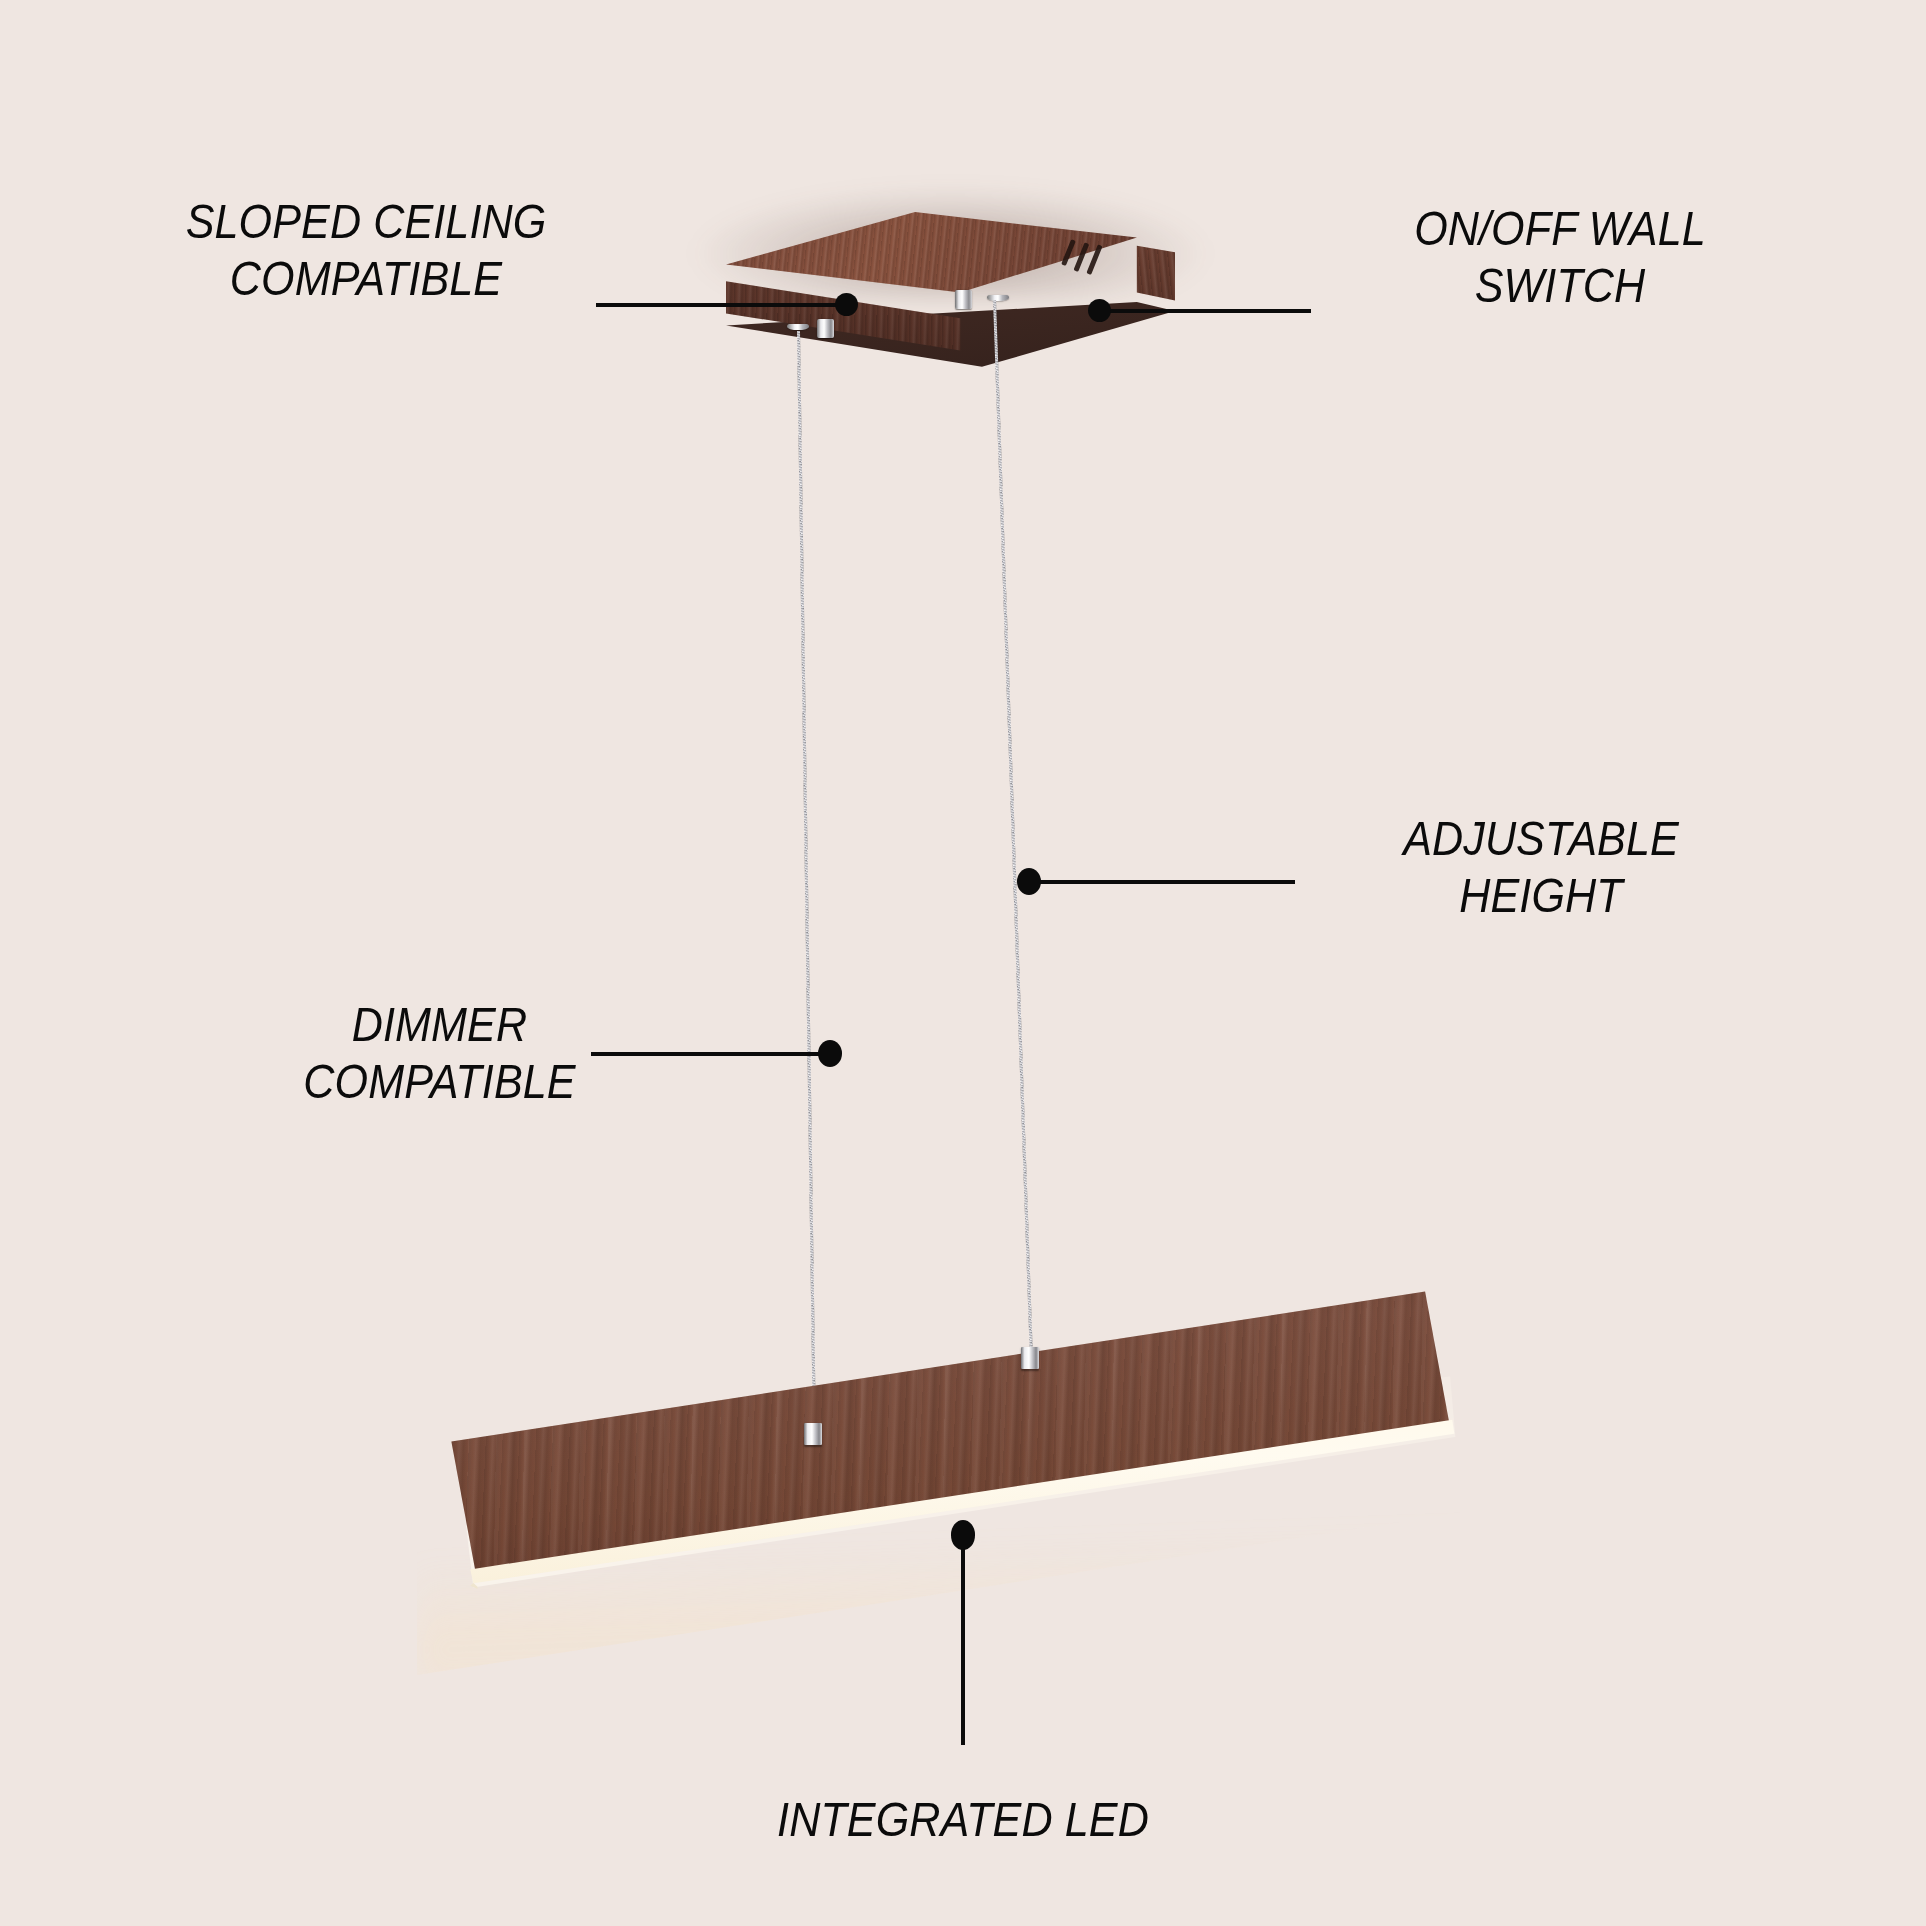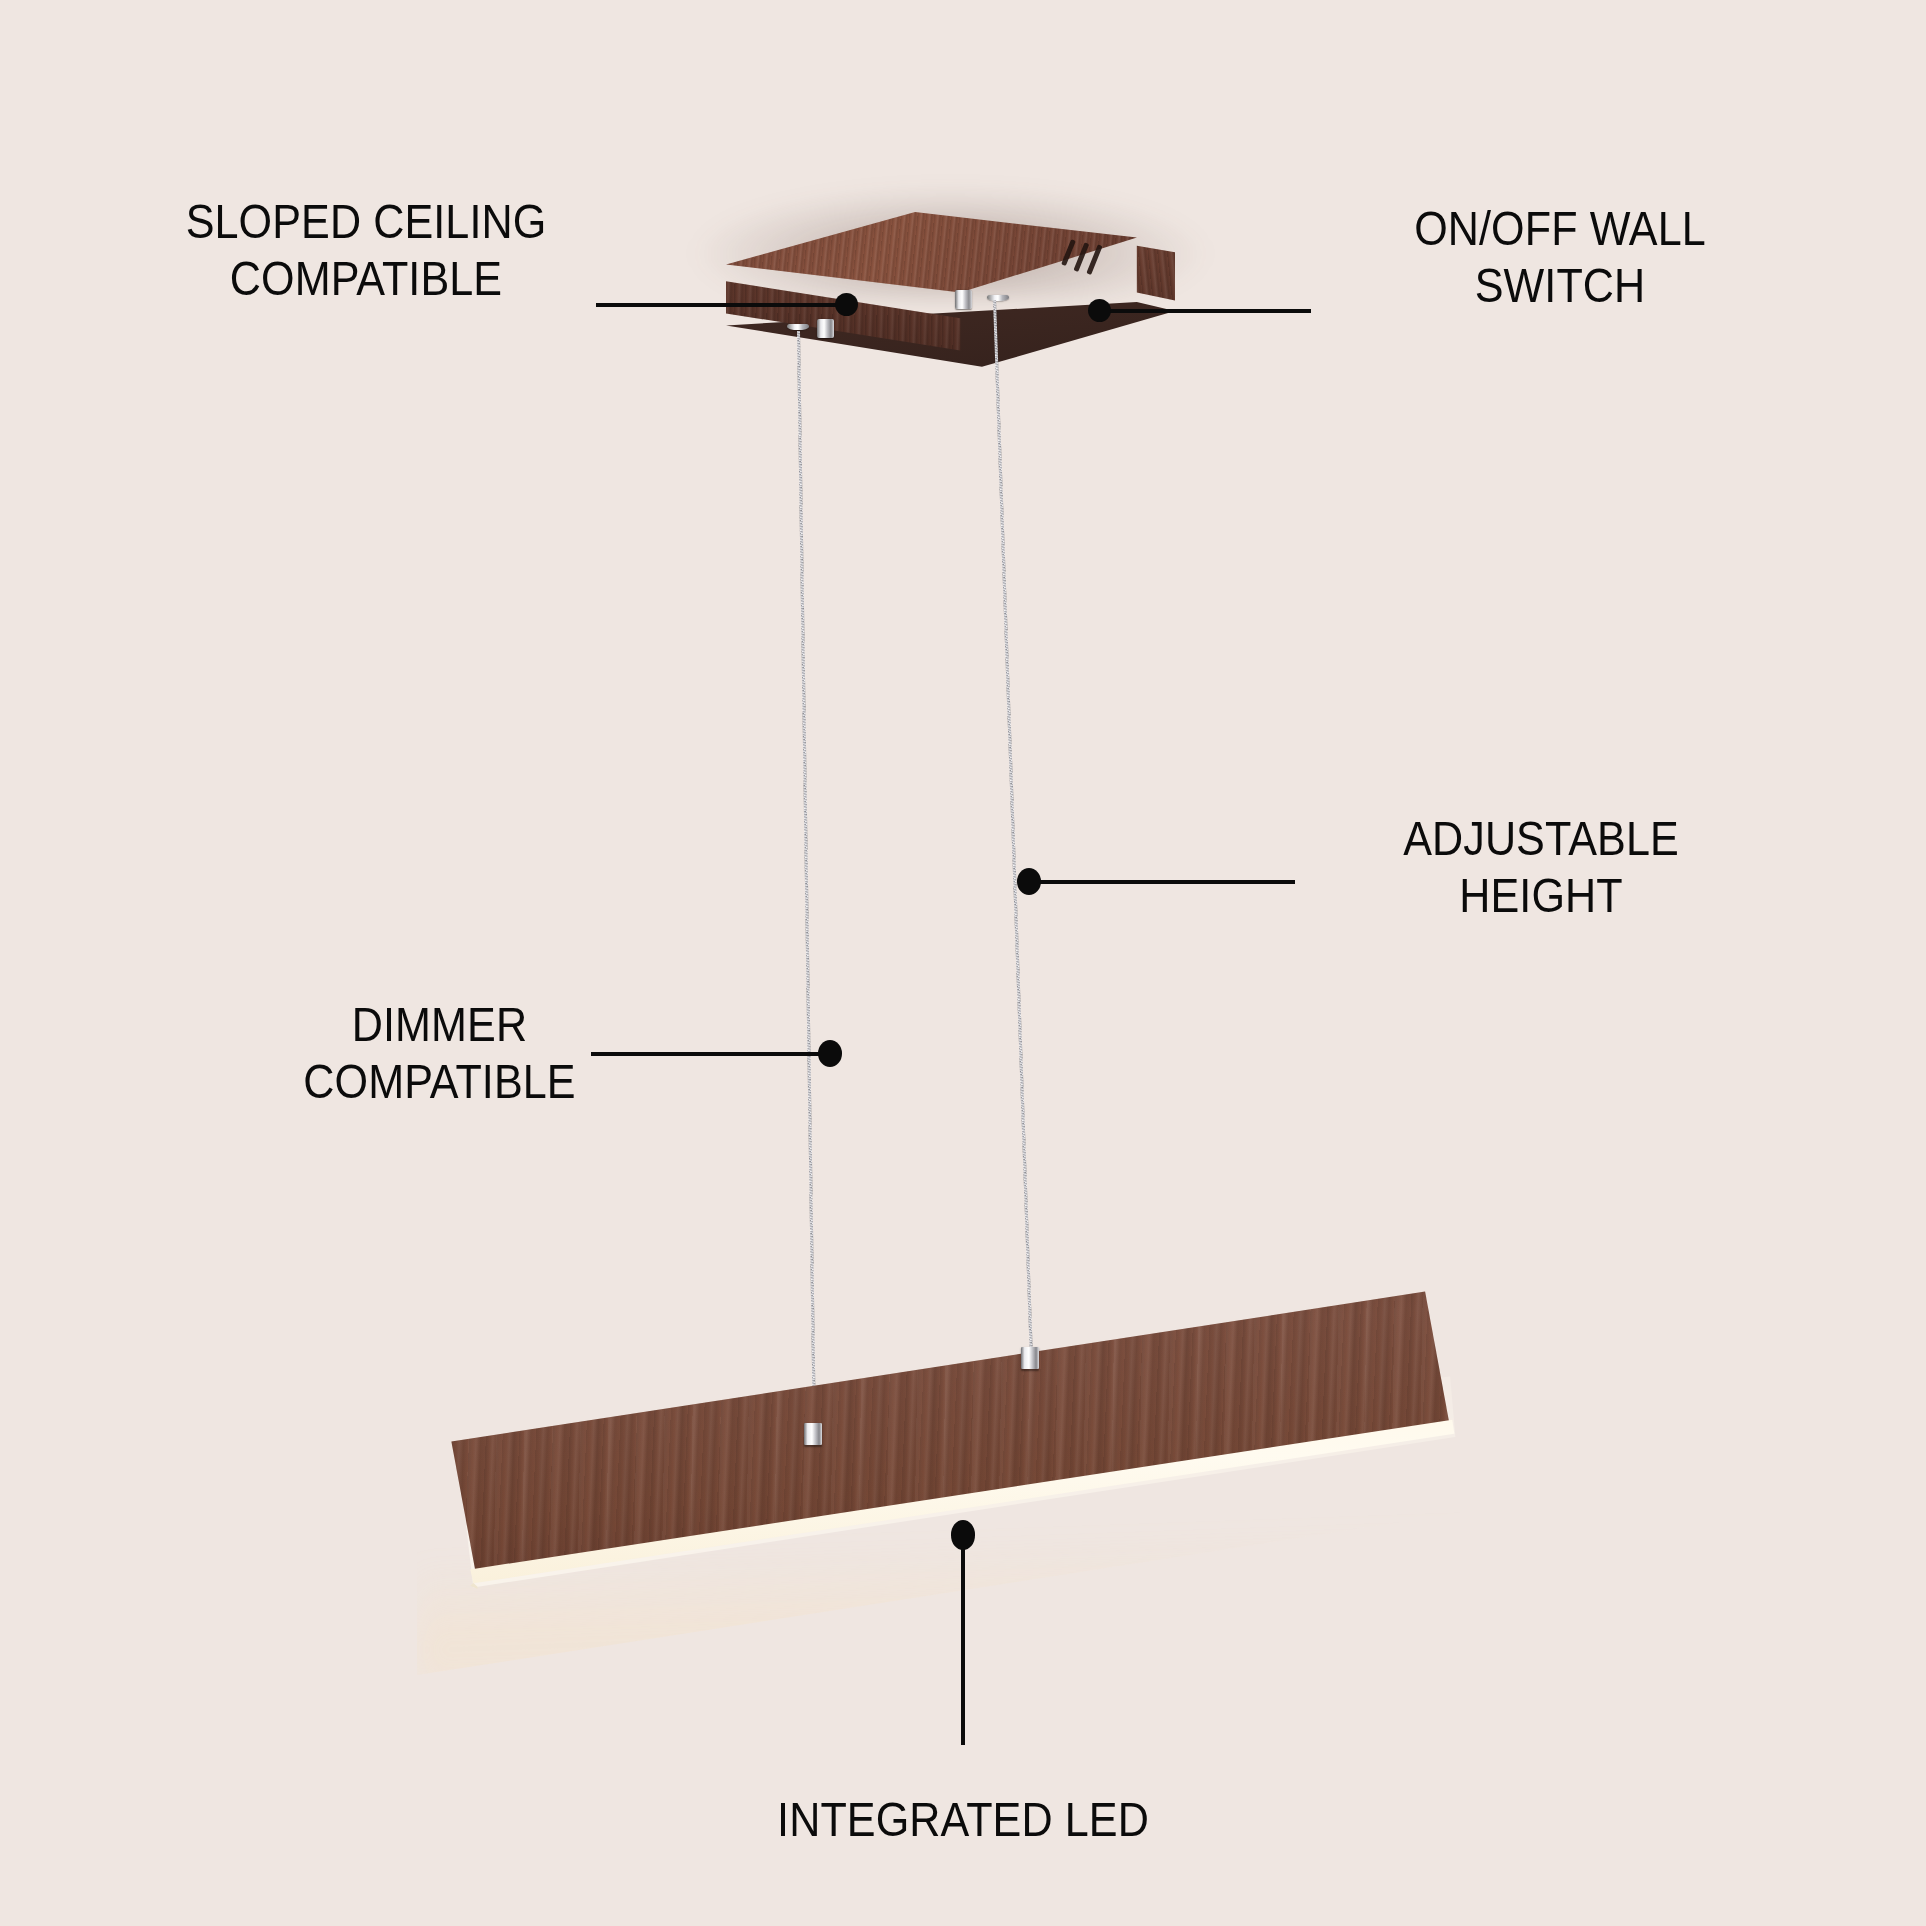--- a/index.html
+++ b/index.html
@@ -3,21 +3,21 @@
 <meta charset="utf-8">
 <style>
   html,body{margin:0;padding:0;}
   body{
     width:1926px;height:1926px;
     background:#EFE6E1;
     font-family:"Liberation Sans",sans-serif;
     overflow:hidden;
     position:relative;
   }
-  #stage{position:absolute;inset:0;}
+  #stage{position:absolute;inset:0;font-style:italic;}
 
   
   .label{
     position:absolute;
     color:#0B0B0B;
     font-size:49px;
     line-height:1.16;
     letter-spacing:0.1px;
     font-weight:400;
     transform:scaleX(.88);

